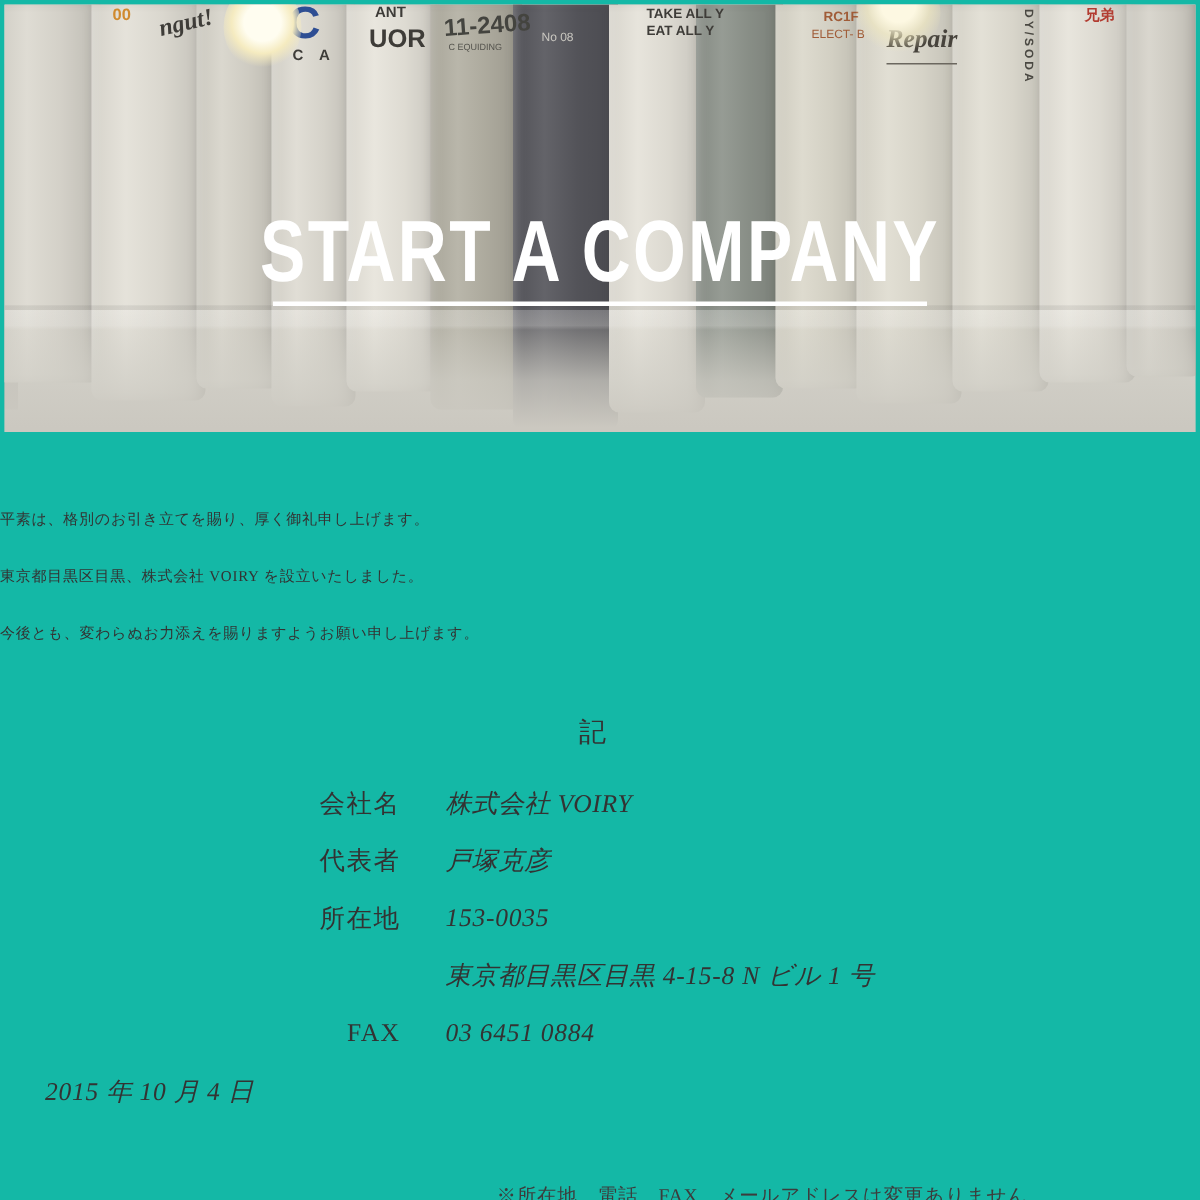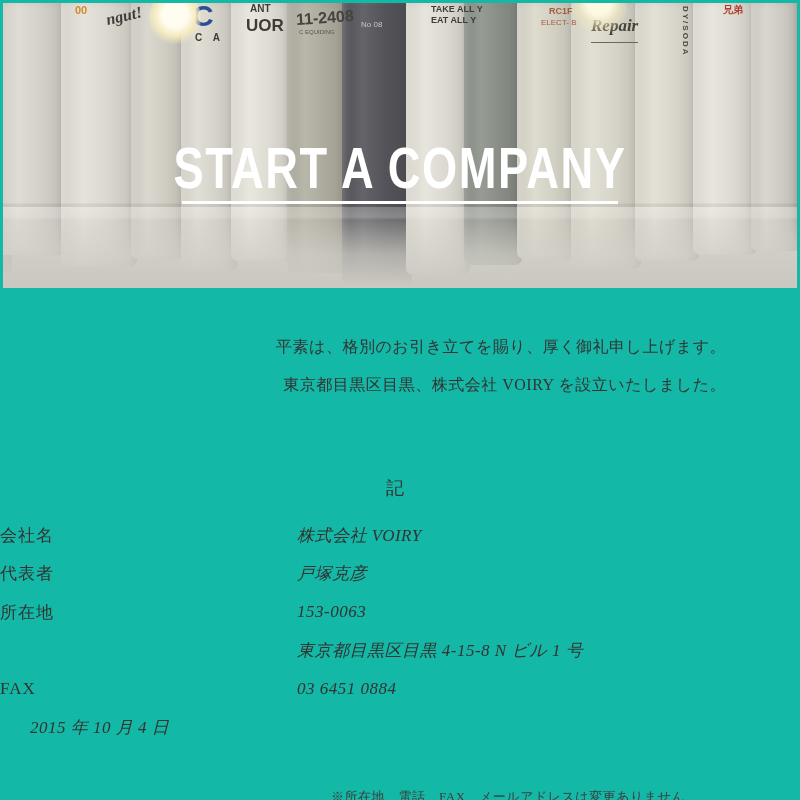--- a/index.html
+++ b/index.html
@@ -57,27 +57,27 @@
   .pr14{left:678px;top:3px; font-size:8px;font-weight:700;writing-mode:vertical-rl;letter-spacing:2px;color:#4a4842;}
   .pr15{left:720px;top:0;   font-size:10px;font-weight:700;color:#b23b30;}
 
   
   .hero-title{position:absolute;left:0;width:100%;top:136px;margin:0;text-align:center;
         font-family:"Liberation Sans","DejaVu Sans",sans-serif;font-weight:700;font-size:58px;line-height:58px;
         color:#ffffff;letter-spacing:2px;transform:scaleX(.78);}
   .hero-underline{position:absolute;left:calc(50% - 218px);top:198px;width:436px;height:3px;background:#ffffff;}
 
   
-  .greeting{position:absolute;left:0;top:328px;width:726px;text-align:right;
-        font-size:16px;line-height:38px;letter-spacing:.5px;color:#333;}
+  .greeting{position:absolute;left:0;top:328px;width:726px;text-align:left;
+        font-size:10px;line-height:38px;letter-spacing:.5px;color:#333;}
   .ki-marker{position:absolute;left:0;top:476px;width:790px;text-align:center;font-size:18px;color:#333;}
 
   .info-table{position:absolute;left:0;top:516px;width:800px;}
   .info-row{display:flex;align-items:center;height:38.5px;font-size:17px;color:#333;}
-  .info-label{width:267px;text-align:left;letter-spacing:1px;}
+  .info-label{width:267px;text-align:right;letter-spacing:1px;}
   .info-value{margin-left:30px;letter-spacing:.5px;font-style:italic;}
 
   .footnote{position:absolute;left:331px;top:788px;font-size:13px;color:#3c3c3c;letter-spacing:.5px;white-space:nowrap;}
 </style>
 </head>
 <body>
 
 <div class="page">
 
   <div class="hero">
@@ -150,36 +150,37 @@
 
     <div class="floor-fade"></div>
 
     <h1 class="hero-title">START A COMPANY</h1>
     <div class="hero-underline"></div>
   </div>
 
   <div class="greeting">
     <div>平素は、格別のお引き立てを賜り、厚く御礼申し上げます。</div>
     <div>東京都目黒区目黒、株式会社 VOIRY を設立いたしました。</div>
+    <div>今後とも、変わらぬお力添えを賜りますようお願い申し上げます。</div>
   </div>
 
   <div class="ki-marker">記</div>
 
   <div class="info-table">
     <div class="info-row">
       <div class="info-label">会社名</div>
       <div class="info-value">株式会社 VOIRY</div>
     </div>
     <div class="info-row">
       <div class="info-label">代表者</div>
       <div class="info-value">戸塚克彦</div>
     </div>
     <div class="info-row">
       <div class="info-label">所在地</div>
-      <div class="info-value">153-0063</div>
+      <div class="info-value">153-0035</div>
     </div>
     <div class="info-row">
       <div class="info-label"></div>
       <div class="info-value">東京都目黒区目黒 4-15-8 N ビル 1 号</div>
     </div>
     <div class="info-row">
       <div class="info-label">FAX</div>
       <div class="info-value">03 6451 0884</div>
     </div>
     <div class="info-row">

